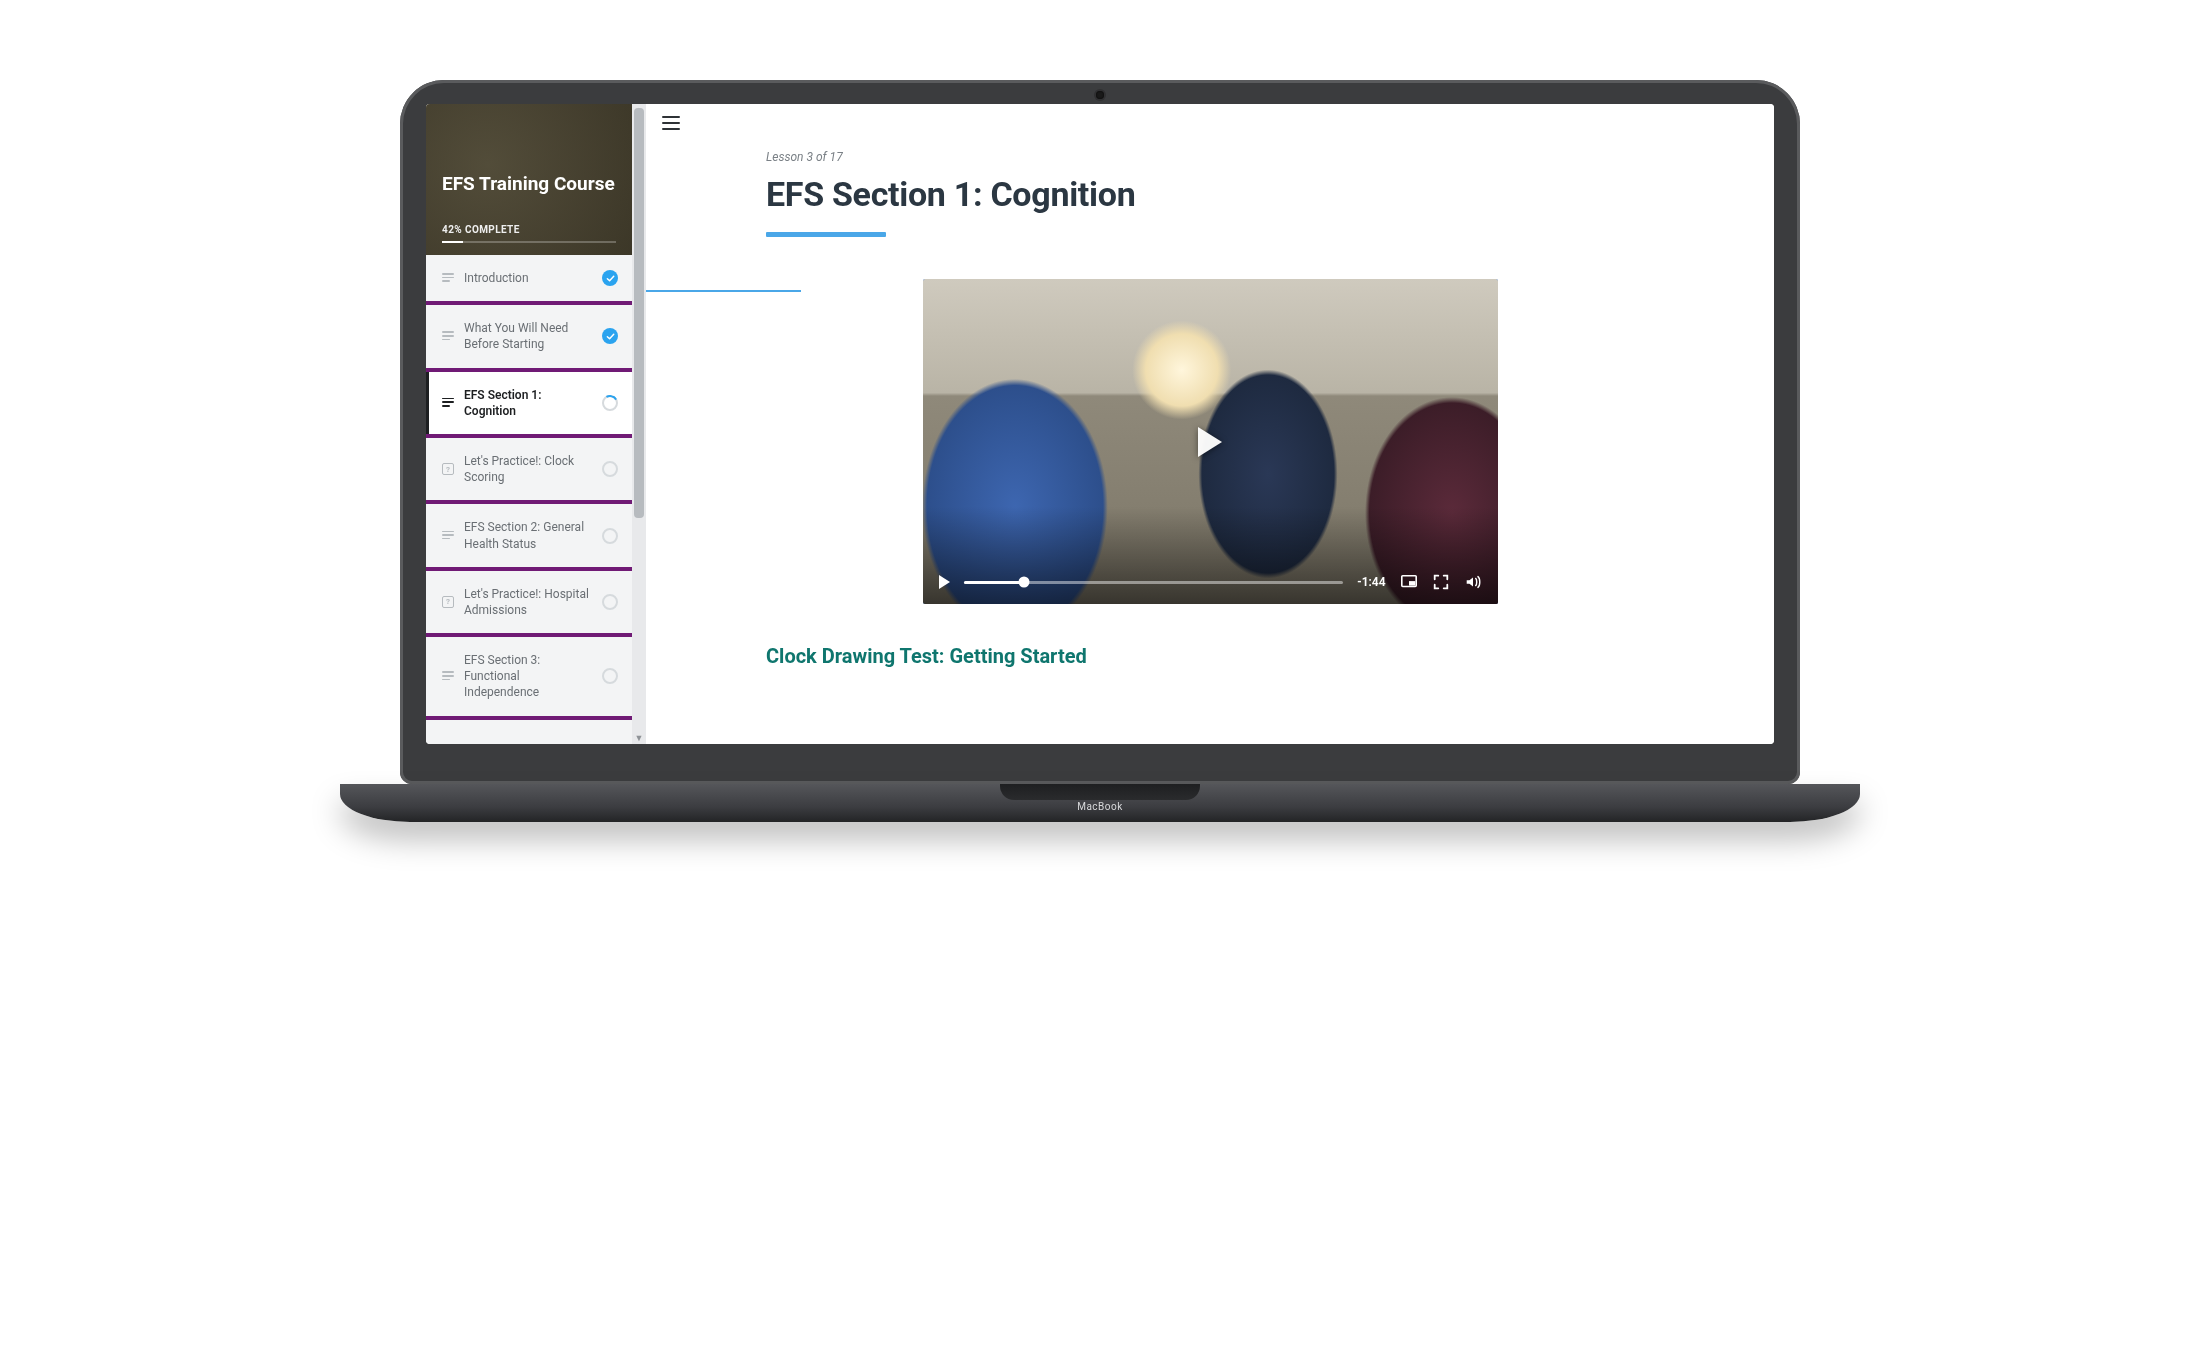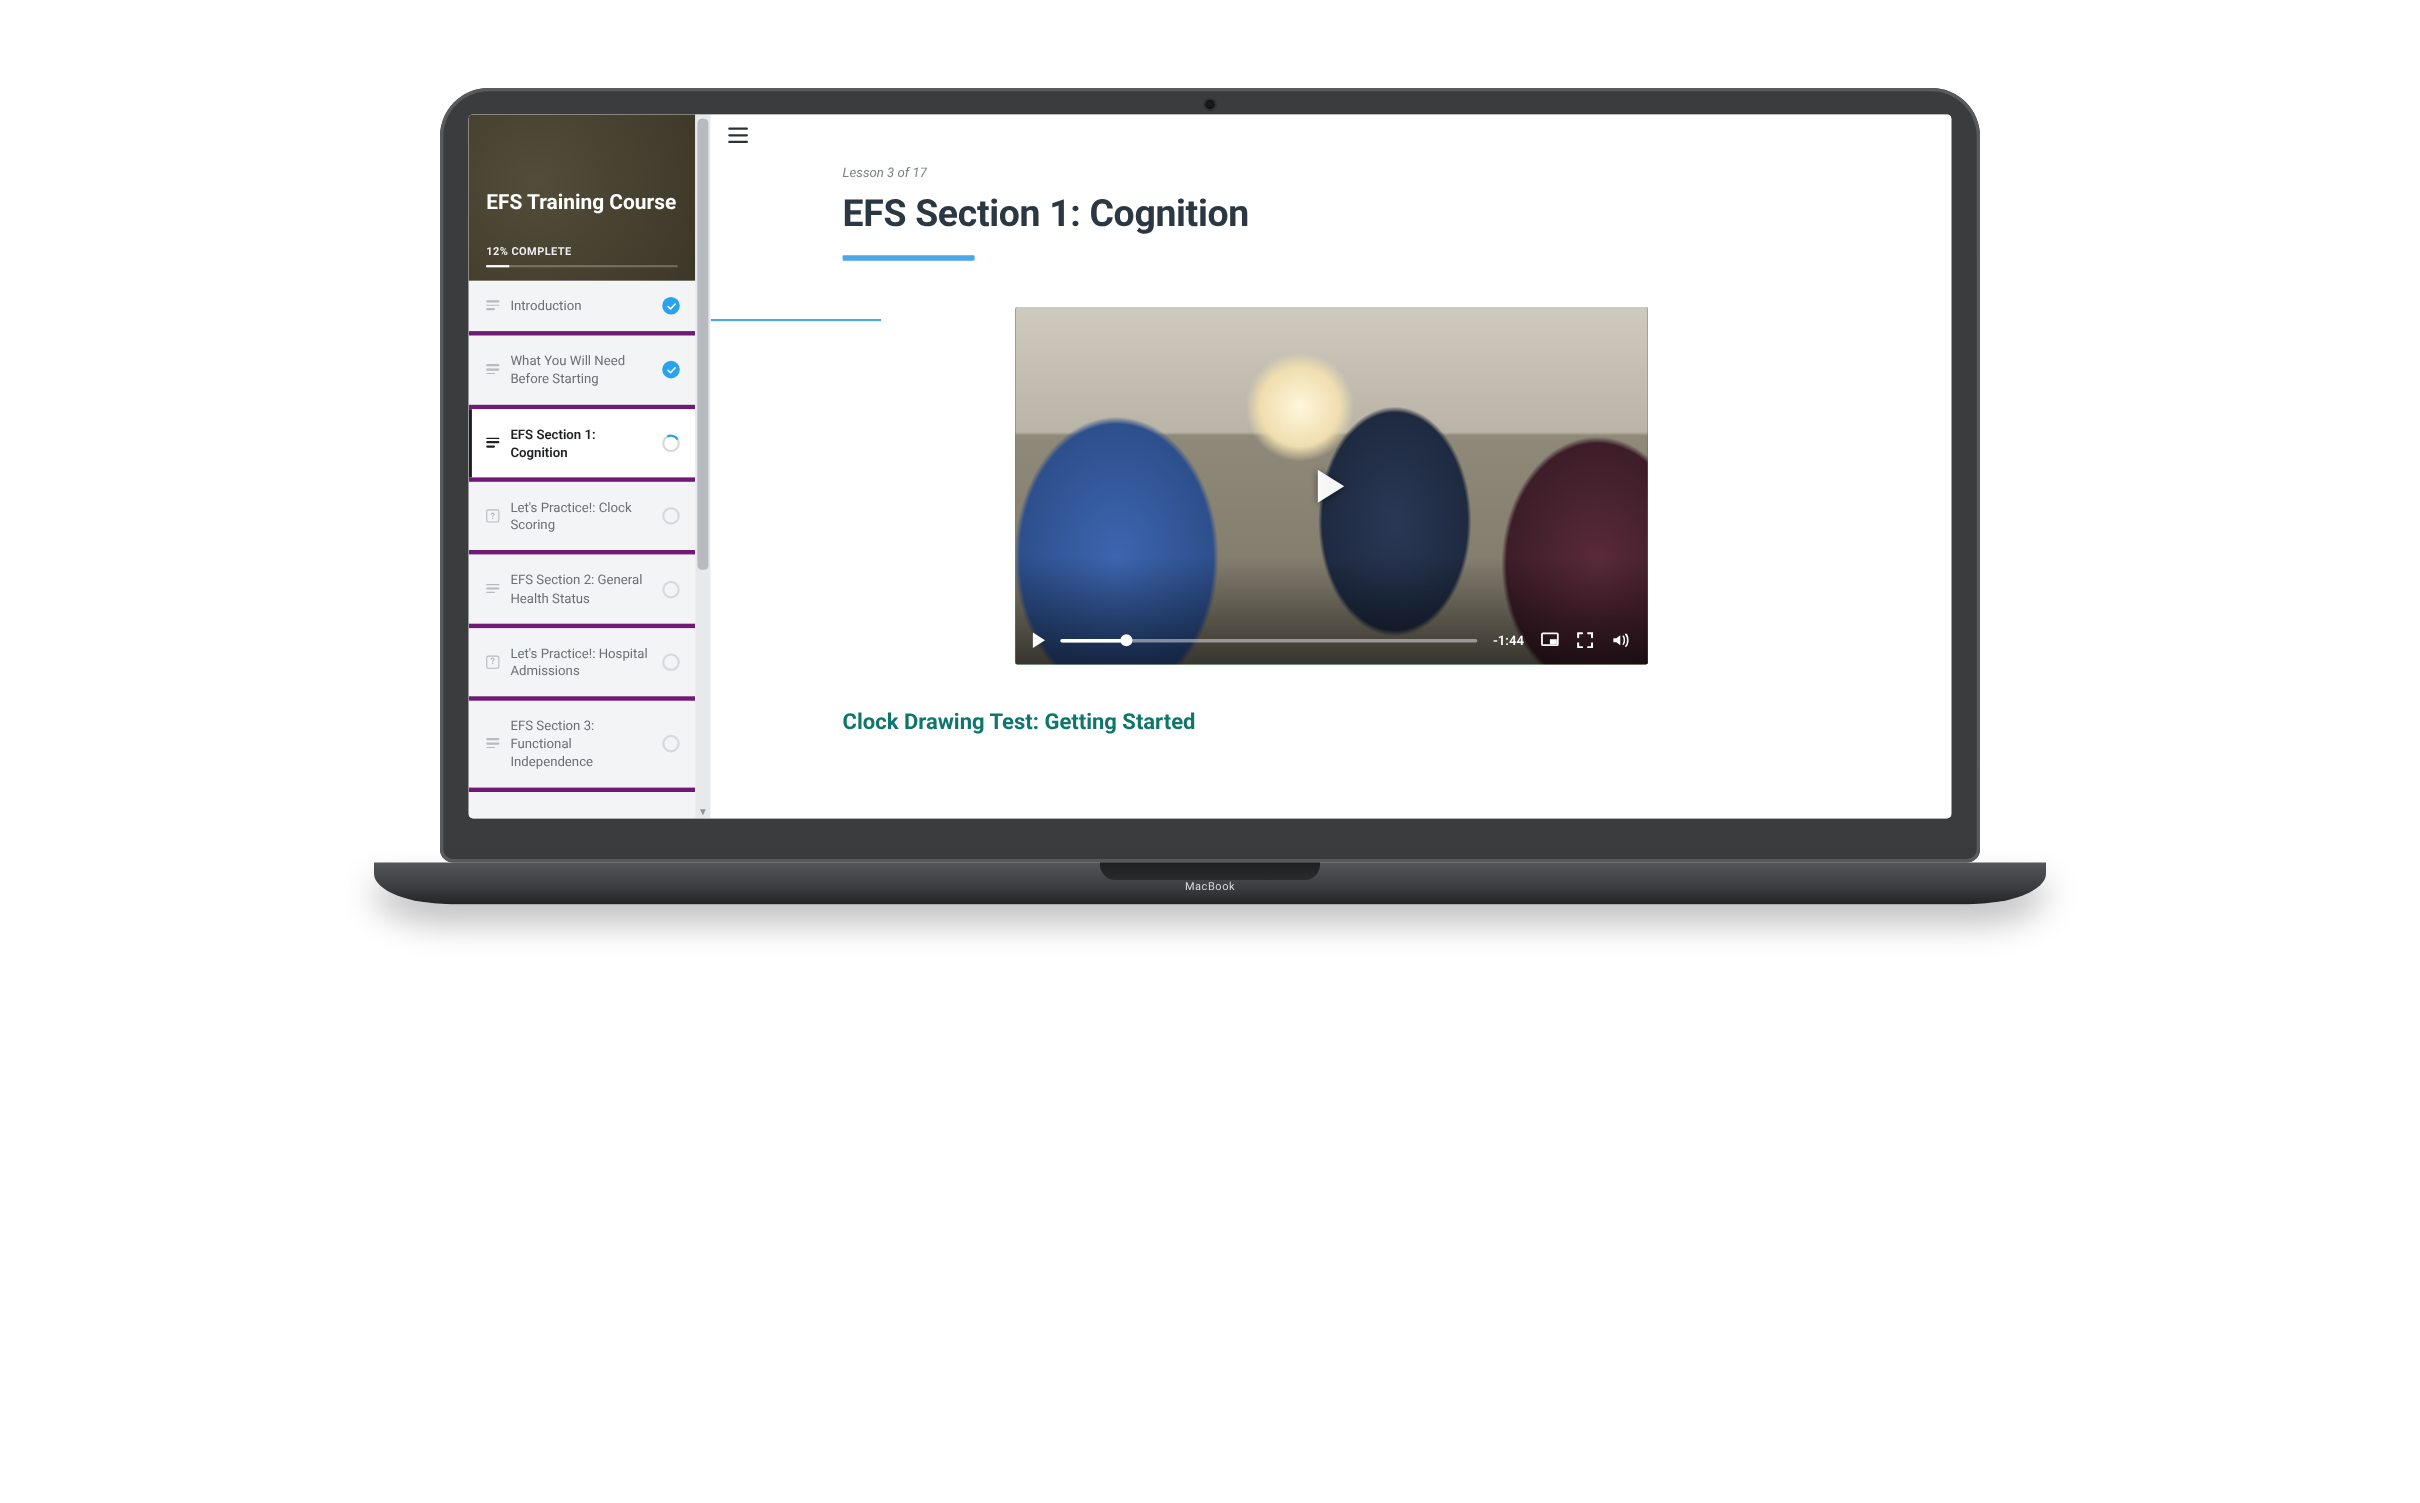--- a/index.html
+++ b/index.html
@@ -147,21 +147,21 @@
   .section-progress {
     position:absolute; left:0; top:186px; height:2px; width:155px; background:#4aa7e8;
   }
   .section-progress-bg {
     position:absolute; left:0; top:186px; right:0; height:1px; background:transparent;
   }
 
   
   .video {
     width:575px; height:325px; margin:0 auto 40px auto;
-    background:#14532d;
+    background:#3b82f6;
     position:relative;
     border-radius:2px;
     overflow:hidden;
   }
   .video-scene {
     position:absolute; inset:0;
     background:
       linear-gradient(rgba(0,0,0,0) 70%, rgba(0,0,0,0.55) 100%),
       radial-gradient(ellipse 160px 220px at 16% 70%, #3d66b0 0%, #2d4f8c 55%, transparent 58%),
       radial-gradient(ellipse 120px 180px at 60% 60%, #2a3856 0%, #1e2a40 55%, transparent 58%),
@@ -203,21 +203,21 @@
 
 <div class="laptop">
   <div class="laptop-lid">
     <div class="camera"></div>
     <div class="screen">
 
       <aside class="sidebar">
         <div class="sidebar-header">
           <div class="course-title">EFS Training Course</div>
           <div class="progress-wrap">
-            <div class="progress-label">12% COMPLETE</div>
+            <div class="progress-label">42% COMPLETE</div>
             <div class="progress-bar">
               <div class="progress-fill"></div>
             </div>
           </div>
         </div>
 
         <div class="lesson-list">
 
           <div class="lesson-item completed">
             <span class="mini-icon">

